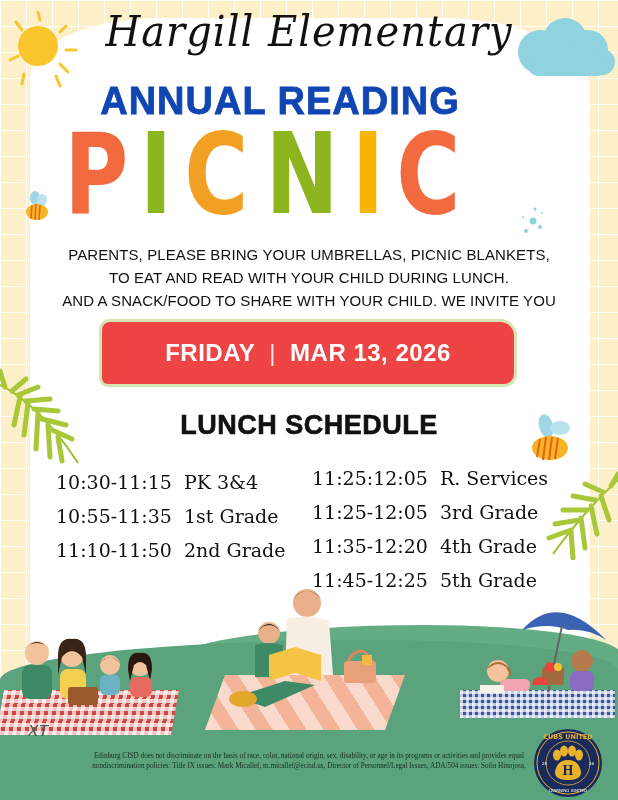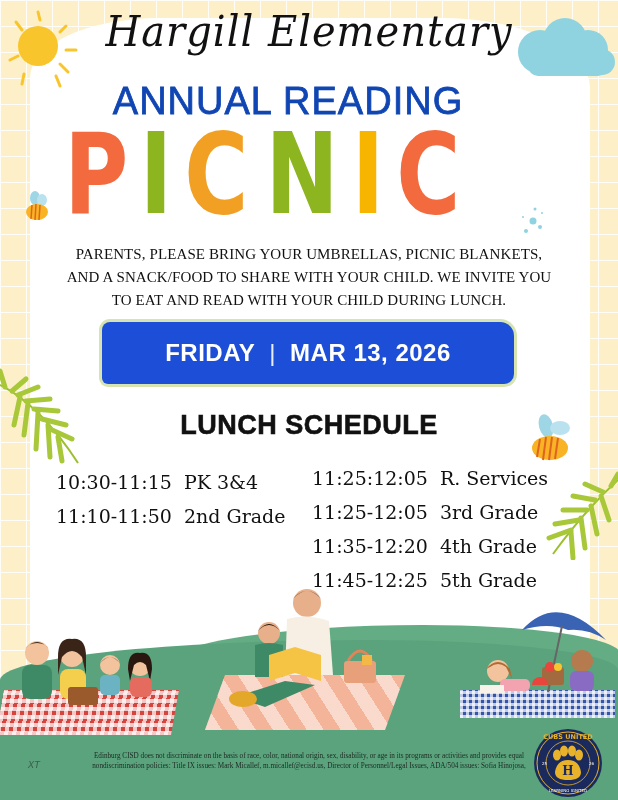--- a/index.html
+++ b/index.html
@@ -24,40 +24,40 @@
     
     .cloud { left: 510px; top: 14px; width: 105px; height: 66px; }
 
     .script-title {
       left: 0; width: 618px; top: 8px; text-align: center;
       font-family: "DejaVu Serif", serif; font-style: italic;
       font-size: 40px; color: #111; letter-spacing: 1px;
       transform: scaleY(1.05);
     }
     .sub-title {
-      left: 8px; width: 560px; top: 80px; text-align: center;
-      font-family: "Liberation Sans", sans-serif; font-weight: 400;
+      left: 0; width: 560px; top: 80px; text-align: center;
+      font-family: "Liberation Sans", sans-serif; font-weight: 700;
       font-size: 38px; color: #1046b3; letter-spacing: 1px;
       -webkit-text-stroke: 0.8px #1046b3;
     }
     .picnic {
       left: 0; width: 532px; top: 118px; text-align: center;
       font-family: "DejaVu Sans", sans-serif; font-weight: bold;
       font-size: 112px; letter-spacing: 10px; line-height: 1;
     }
     .picnic span { display: inline-block; transform: scaleX(0.78); margin: 0 -6px; }
     .intro {
       left: 0; width: 618px; top: 243px; text-align: center;
       font-family: "Liberation Sans", sans-serif; font-size: 15px;
       line-height: 23px; color: #111; letter-spacing: 0.1px;
     }
-    .intro div { white-space: nowrap; font-family: Liberation Serif, serif; }
+    .intro div { white-space: nowrap; }
     .date-banner {
       left: 102px; top: 322px; width: 412px; height: 62px;
-      background: #1d4ed8;
+      background: #ef4444;
       border-radius: 8px 14px 10px 6px;
       display: flex; align-items: center; justify-content: center;
       color: #fff; font-weight: 900; font-size: 24px; letter-spacing: 0.5px;
       box-shadow: 0 0 0 3px rgba(134,179,30,0.35);
     }
     .date-banner .sep { margin: 0 14px; font-weight: 300; opacity: 0.9; }
     .lunch-heading {
       left: 0; width: 618px; top: 410px; text-align: center;
       font-weight: 900; font-size: 27px; color: #111; letter-spacing: 0.5px;
       -webkit-text-stroke: 0.6px #111;
@@ -106,22 +106,22 @@
     .kids { left: 470px; top: 645px; width: 140px; height: 55px; }
 
     .disclaimer {
       left: 70px; width: 478px; top: 752px; text-align: center;
       font-family: "Liberation Serif", serif; font-size: 7.2px; line-height: 9.6px;
       color: #1b2a22;
     }
     .disclaimer div { white-space: nowrap; }
     .logo { left: 533px; top: 728px; width: 70px; height: 70px; }
     .signature {
-      left: 28px; top: 760px; font-family: Liberation Mono, monospace; font-style: italic;
-      font-size: 10px; color: #3d5e4c;
+      left: 28px; top: 722px; font-family: Liberation Mono, monospace; font-style: italic;
+      font-size: 17px; color: #3d5e4c;
     }
     .bee1 { left: 22px; top: 190px; width: 30px; height: 32px; }
     .bee2 { left: 528px; top: 412px; width: 52px; height: 52px; }
     .leaf-left { left: 0; top: 365px; width: 82px; height: 100px; }
     .leaf-right { left: 545px; top: 470px; width: 73px; height: 90px; }
     .dots { left: 520px; top: 205px; width: 30px; height: 35px; }
   </style>
 </head>
 <body>
 
@@ -175,22 +175,22 @@
       <circle cx="15" cy="4" r="1.5"></circle>
       <circle cx="20" cy="22" r="2"></circle>
       <circle cx="6" cy="26" r="2"></circle>
       <circle cx="22" cy="8" r="1"></circle>
       <circle cx="3" cy="12" r="1"></circle>
     </g>
 </svg>
 
 <div class="abs intro">
   <div>PARENTS, PLEASE BRING YOUR UMBRELLAS, PICNIC BLANKETS,</div>
+  <div>TO EAT AND READ WITH YOUR CHILD DURING LUNCH.</div>
   <div>AND A SNACK/FOOD TO SHARE WITH YOUR CHILD. WE INVITE YOU</div>
-  <div>TO EAT AND READ WITH YOUR CHILD DURING LUNCH.</div>
 </div>
 
 <div class="abs date-banner">
   <span>FRIDAY</span>
   <span class="sep">|</span>
   <span>MAR 13, 2026</span>
 </div>
 
 <svg class="abs leaf-left" viewBox="0 0 82 100">
   <path d="M0 20 Q40 40 78 98" stroke="#9cbf2e" stroke-width="2" fill="none"></path>
@@ -219,20 +219,21 @@
   <g stroke="#e0641f" stroke-width="2">
       <line x1="12" y1="27" x2="9" y2="45"></line>
       <line x1="18" y1="25" x2="15" y2="48"></line>
       <line x1="24" y1="25" x2="21" y2="48"></line>
       <line x1="30" y1="26" x2="27" y2="47"></line>
     </g>
 </svg>
 
 <div class="abs sched-col col-left">
   <div class="row"><span class="time">10:30-11:15</span><span>PK 3&amp;4</span></div>
+  <div class="row"><span class="time">10:55-11:35</span><span>1st Grade</span></div>
   <div class="row"><span class="time">11:10-11:50</span><span>2nd Grade</span></div>
 </div>
 
 <div class="abs sched-col col-right">
   <div class="row"><span class="time">11:25:12:05</span><span>R. Services</span></div>
   <div class="row"><span class="time">11:25-12:05</span><span>3rd Grade</span></div>
   <div class="row"><span class="time">11:35-12:20</span><span>4th Grade</span></div>
   <div class="row"><span class="time">11:45-12:25</span><span>5th Grade</span></div>
 </div>
 

